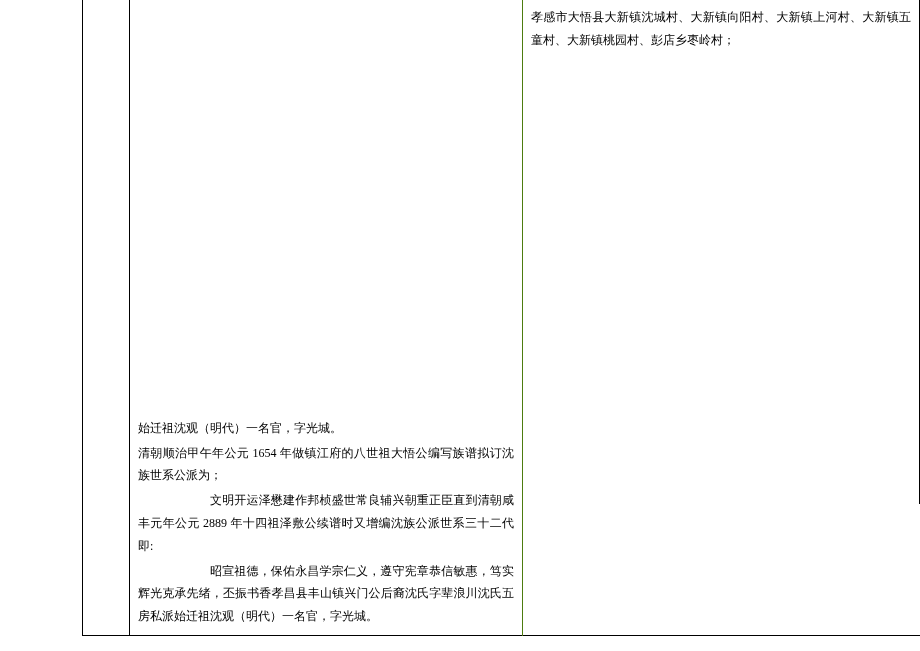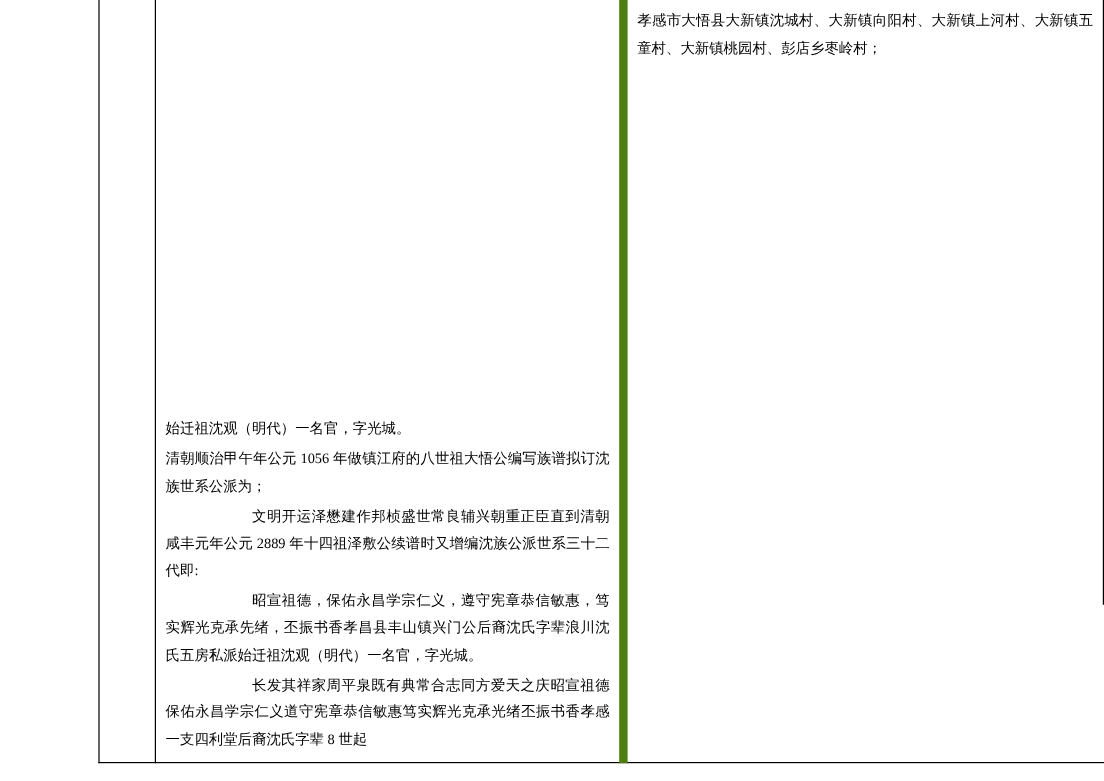--- a/index.html
+++ b/index.html
@@ -33,21 +33,21 @@
       height: 636px;
       border-left: 1px solid #000;
       border-right: 1px solid #000;
     }
     .col-middle {
       position: absolute;
       left: 48px;
       top: 0;
       width: 393px;
       height: 636px;
-      border-right: 7px solid #4d7c0f;
+      border-right: 1px solid #4d7c0f;
       padding: 6px 8px;
     }
     .col-right {
       position: absolute;
       left: 441px;
       top: 0;
       width: 397px;
       height: 504px;
       border-right: 1px solid #000;
       padding: 6px 8px;
@@ -78,24 +78,23 @@
   </style>
 </head>
 <body>
 
 <div class="table-container">
   <div class="col-left"></div>
 
   <div class="col-middle">
     <div class="middle-content">
       <div class="para">始迁祖沈观（明代）一名官，字光城。</div>
-      <div class="para">清朝顺治甲午年公元 1056 年做镇江府的八世祖大悟公编写族谱拟订沈族世系公派为；</div>
+      <div class="para">清朝顺治甲午年公元 1654 年做镇江府的八世祖大悟公编写族谱拟订沈族世系公派为；</div>
       <div class="para indent">文明开运泽懋建作邦桢盛世常良辅兴朝重正臣直到清朝咸丰元年公元 2889 年十四祖泽敷公续谱时又增编沈族公派世系三十二代即:</div>
       <div class="para indent">昭宣祖德，保佑永昌学宗仁义，遵守宪章恭信敏惠，笃实辉光克承先绪，丕振书香孝昌县丰山镇兴门公后裔沈氏字辈浪川沈氏五房私派始迁祖沈观（明代）一名官，字光城。</div>
-      <div class="para indent">长发其祥家周平泉既有典常合志同方爱天之庆昭宣祖德保佑永昌学宗仁义道守宪章恭信敏惠笃实辉光克承光绪丕振书香孝感一支四利堂后裔沈氏字辈 8 世起</div>
     </div>
   </div>
 
   <div class="col-right">
     <div class="right-content">
       <div class="para para-gap">孝感市大悟县大新镇沈城村、大新镇向阳村、大新镇上河村、大新镇五童村、大新镇桃园村、彭店乡枣岭村；</div>
     </div>
   </div>
 </div>
 

